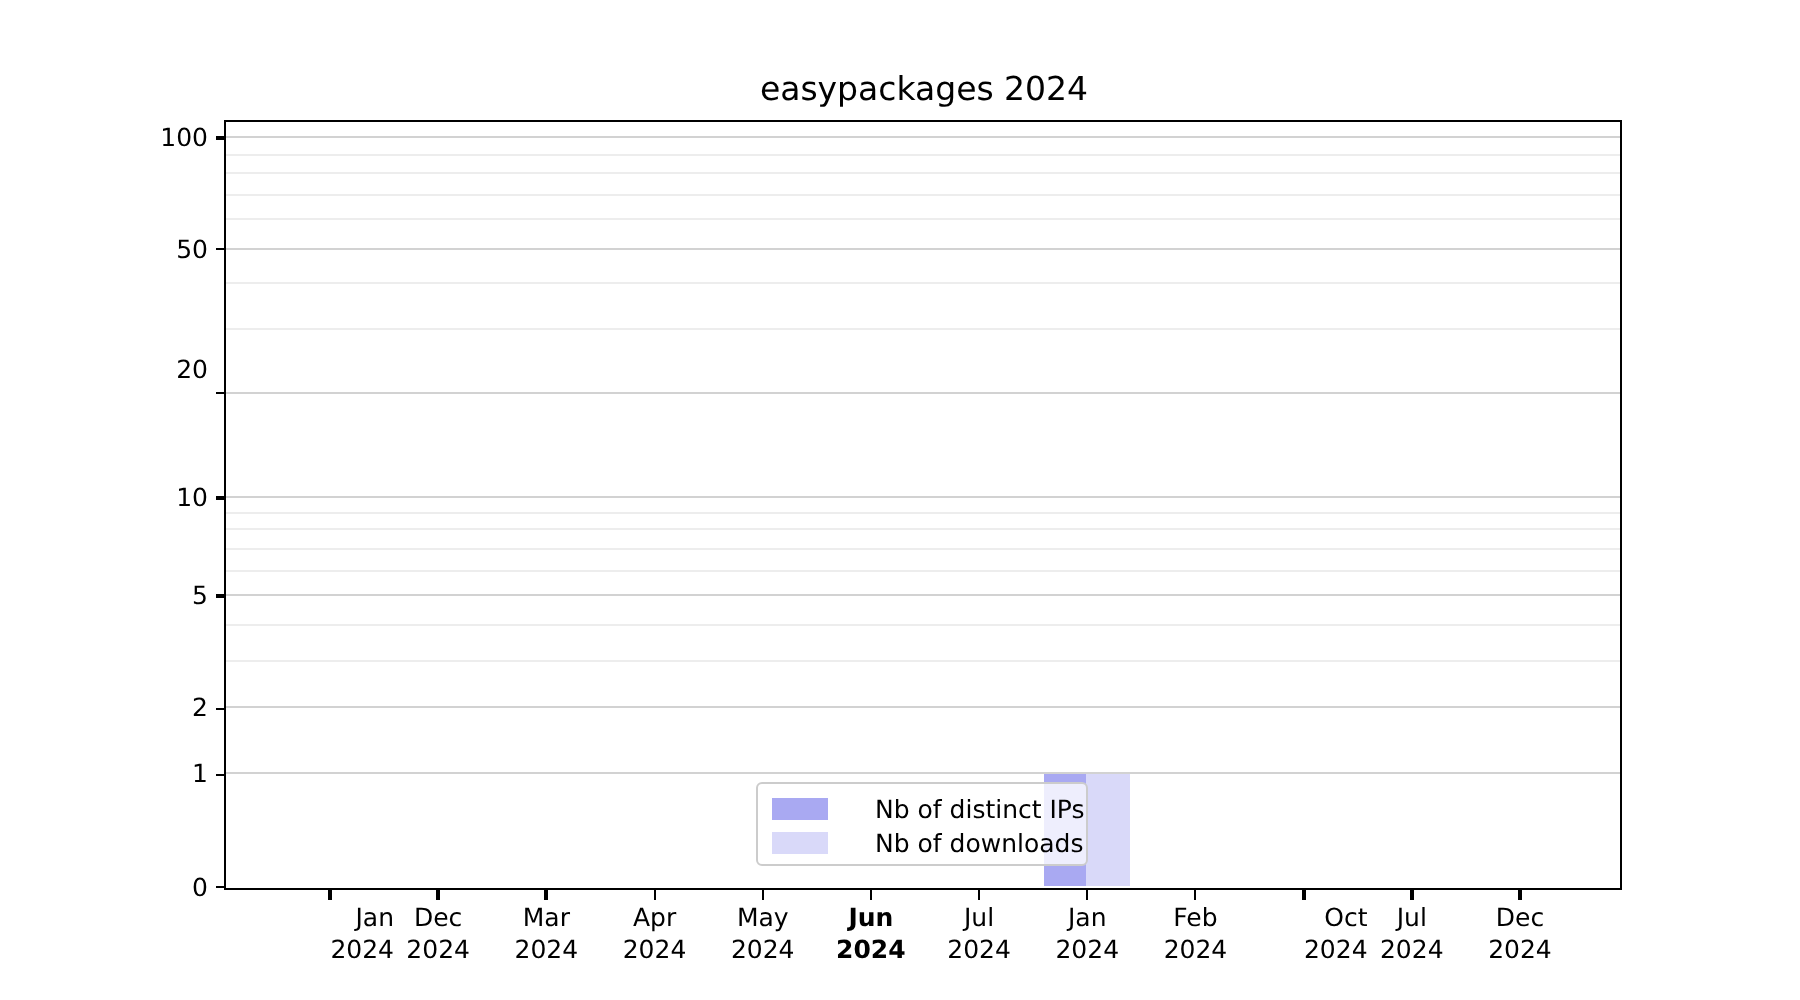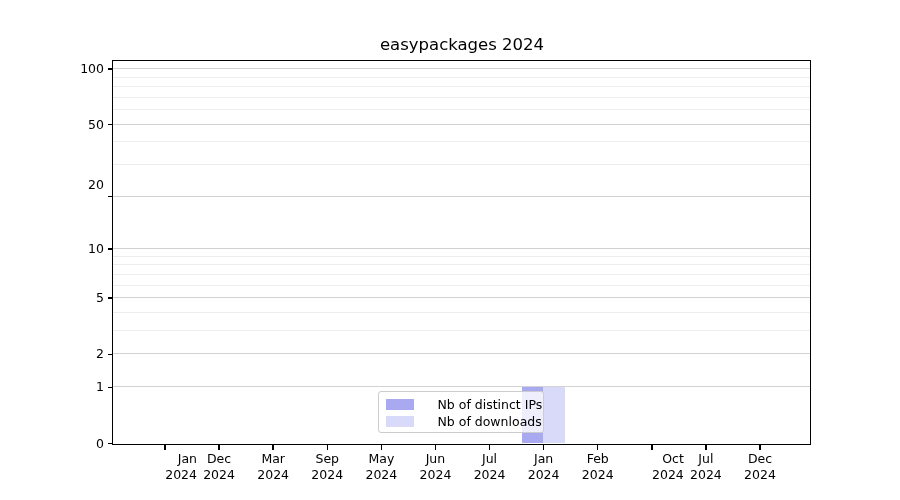--- a/index.html
+++ b/index.html
@@ -102,27 +102,27 @@
       <div class="x-tick" style="left: 164.25px;"></div>
       <div class="x-tick-label" style="left: 133px; text-align: right;">Jan
 2024</div>
       <div class="x-tick" style="left: 218.34px;"></div>
       <div class="x-tick-label" style="left: 187.09px;">Dec
 2024</div>
       <div class="x-tick" style="left: 272.43px;"></div>
       <div class="x-tick-label" style="left: 241.18px;">Mar
 2024</div>
       <div class="x-tick" style="left: 326.52px;"></div>
-      <div class="x-tick-label" style="left: 295.27px;">Sep
+      <div class="x-tick-label" style="left: 295.27px;">Apr
 2024</div>
       <div class="x-tick" style="left: 380.61px;"></div>
       <div class="x-tick-label" style="left: 349.36px;">May
 2024</div>
       <div class="x-tick" style="left: 434.7px;"></div>
-      <div class="x-tick-label" style="left: 403.45px;">Jun
+      <div class="x-tick-label" style="left: 403.45px; font-weight: bold;">Jun
 2024</div>
       <div class="x-tick" style="left: 488.79px;"></div>
       <div class="x-tick-label" style="left: 457.54px;">Jul
 2024</div>
       <div class="x-tick" style="left: 542.88px;"></div>
       <div class="x-tick-label" style="left: 511.63px;">Jan
 2024</div>
       <div class="x-tick" style="left: 596.97px;"></div>
       <div class="x-tick-label" style="left: 565.72px;">Feb
 2024</div>

